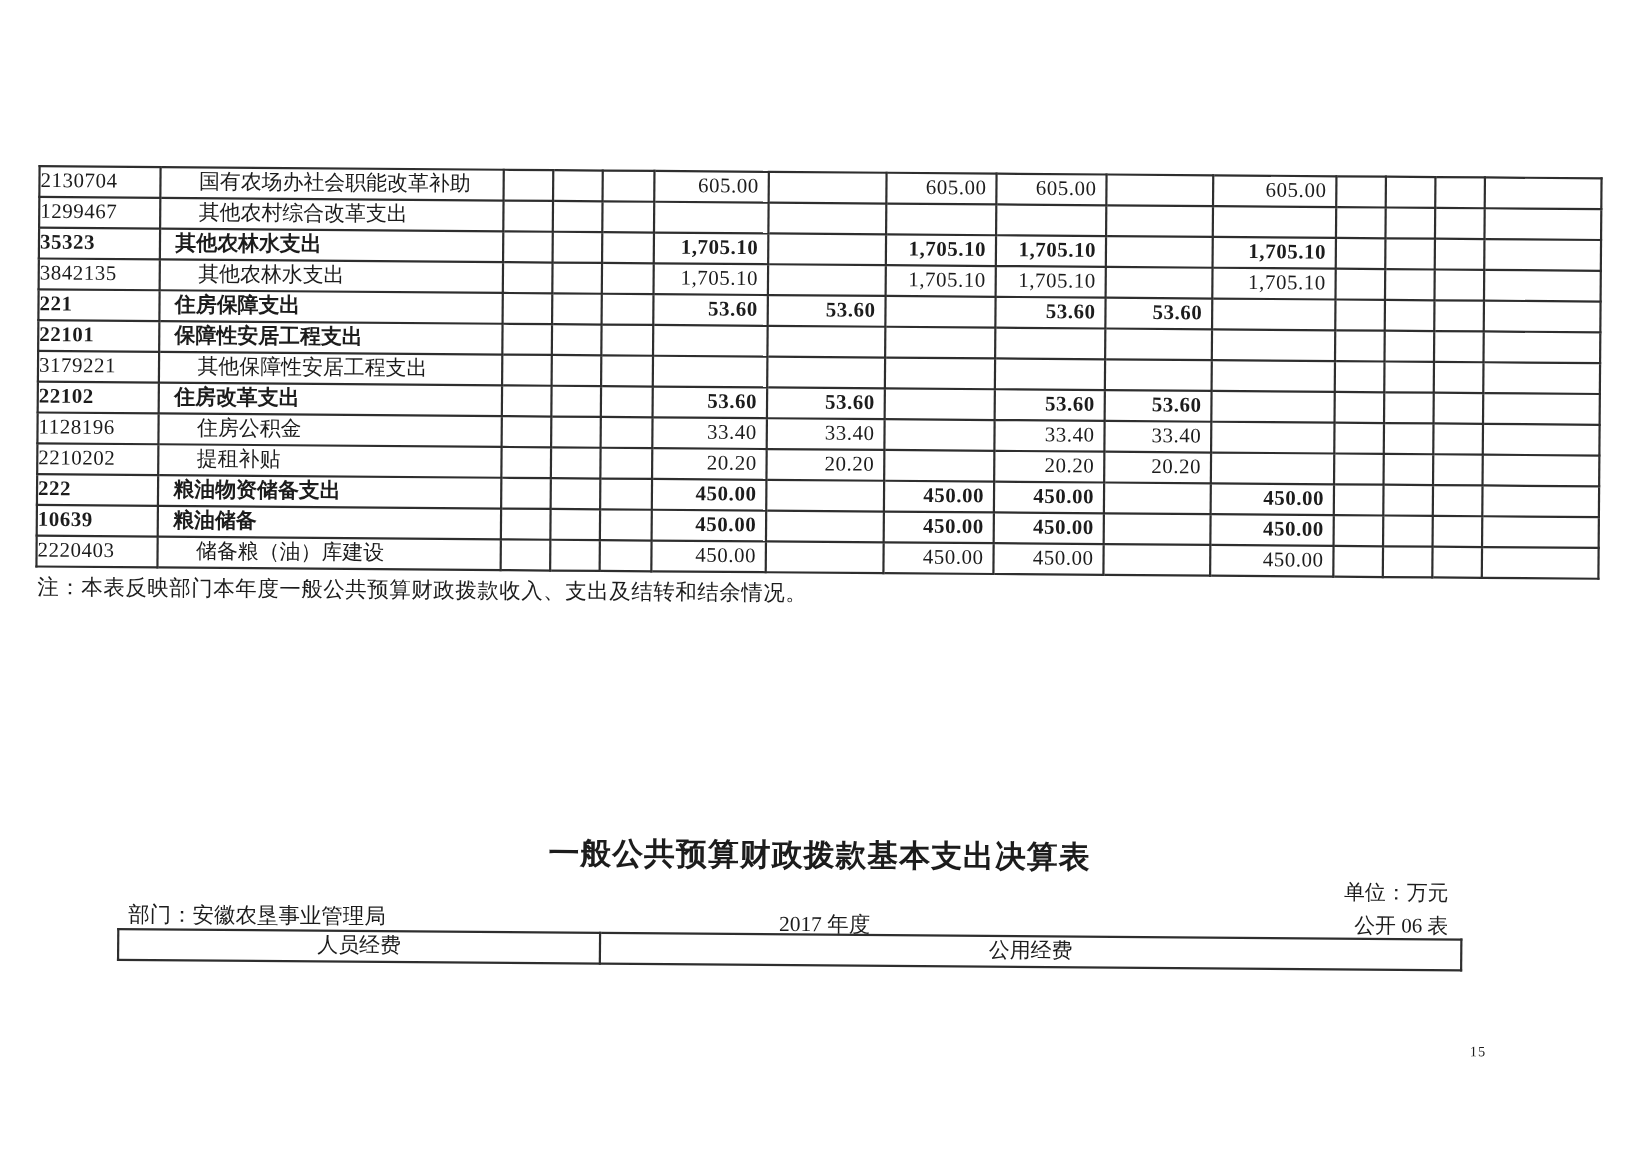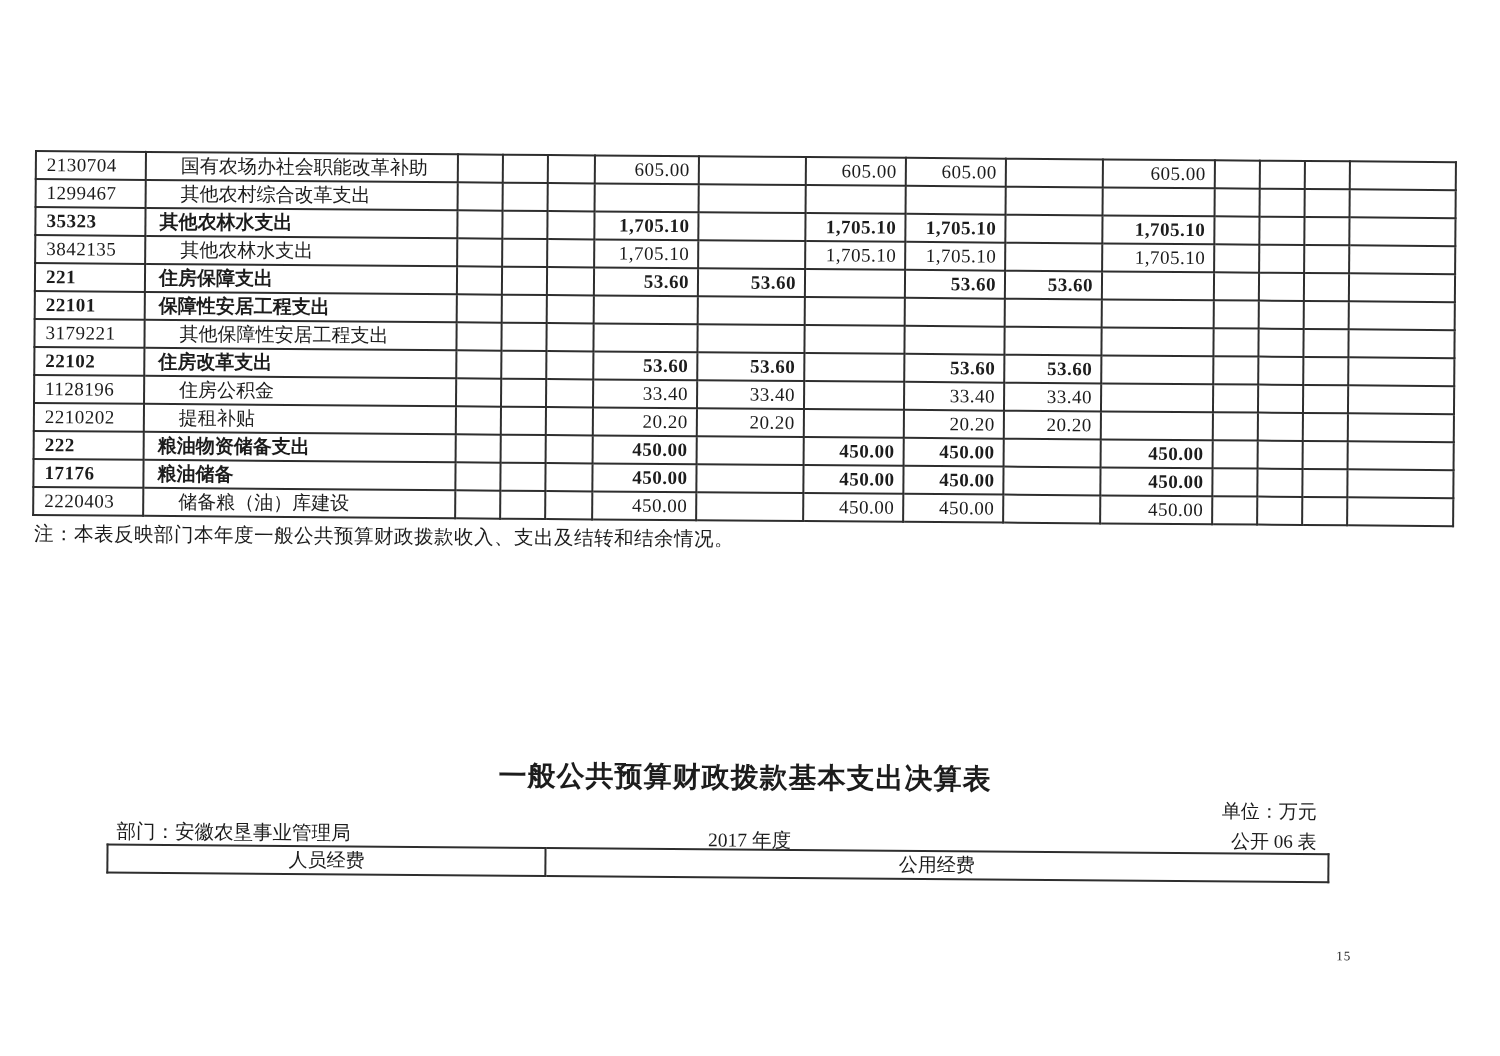--- a/index.html
+++ b/index.html
@@ -26,21 +26,21 @@
   }
   #budget-table td {
     border: 2px solid #2e2e2e;
     height: 26px;
     padding: 0;
     font-size: 19px;
     line-height: 26px;
     white-space: nowrap;
     overflow: hidden;
   }
-  #budget-table td.code { padding-left: 10px; letter-spacing: 0.5px; }
+  #budget-table td.code { padding-left: 0; letter-spacing: 0.5px; }
   #budget-table td.name { padding-left: 34px; }
   #budget-table tr.cat td { font-weight: bold; }
   #budget-table tr.cat td.name { padding-left: 13px; }
   #budget-table td.val {
     text-align: right;
     padding-right: 8px;
     letter-spacing: 0.5px;
   }
 
   col.c-code { width: 110px; }
@@ -328,21 +328,21 @@
           <td class="val">450.00</td>
           <td class="val">450.00</td>
           <td class="val"></td>
           <td class="val">450.00</td>
           <td class="narrow"></td>
           <td class="narrow"></td>
           <td class="narrow"></td>
           <td class="wide"></td>
         </tr>
         <tr class="cat">
-          <td class="code">17176</td>
+          <td class="code">10639</td>
           <td class="name">粮油储备</td>
           <td class="narrow"></td>
           <td class="narrow"></td>
           <td class="narrow"></td>
           <td class="val">450.00</td>
           <td class="val"></td>
           <td class="val">450.00</td>
           <td class="val">450.00</td>
           <td class="val"></td>
           <td class="val">450.00</td>

